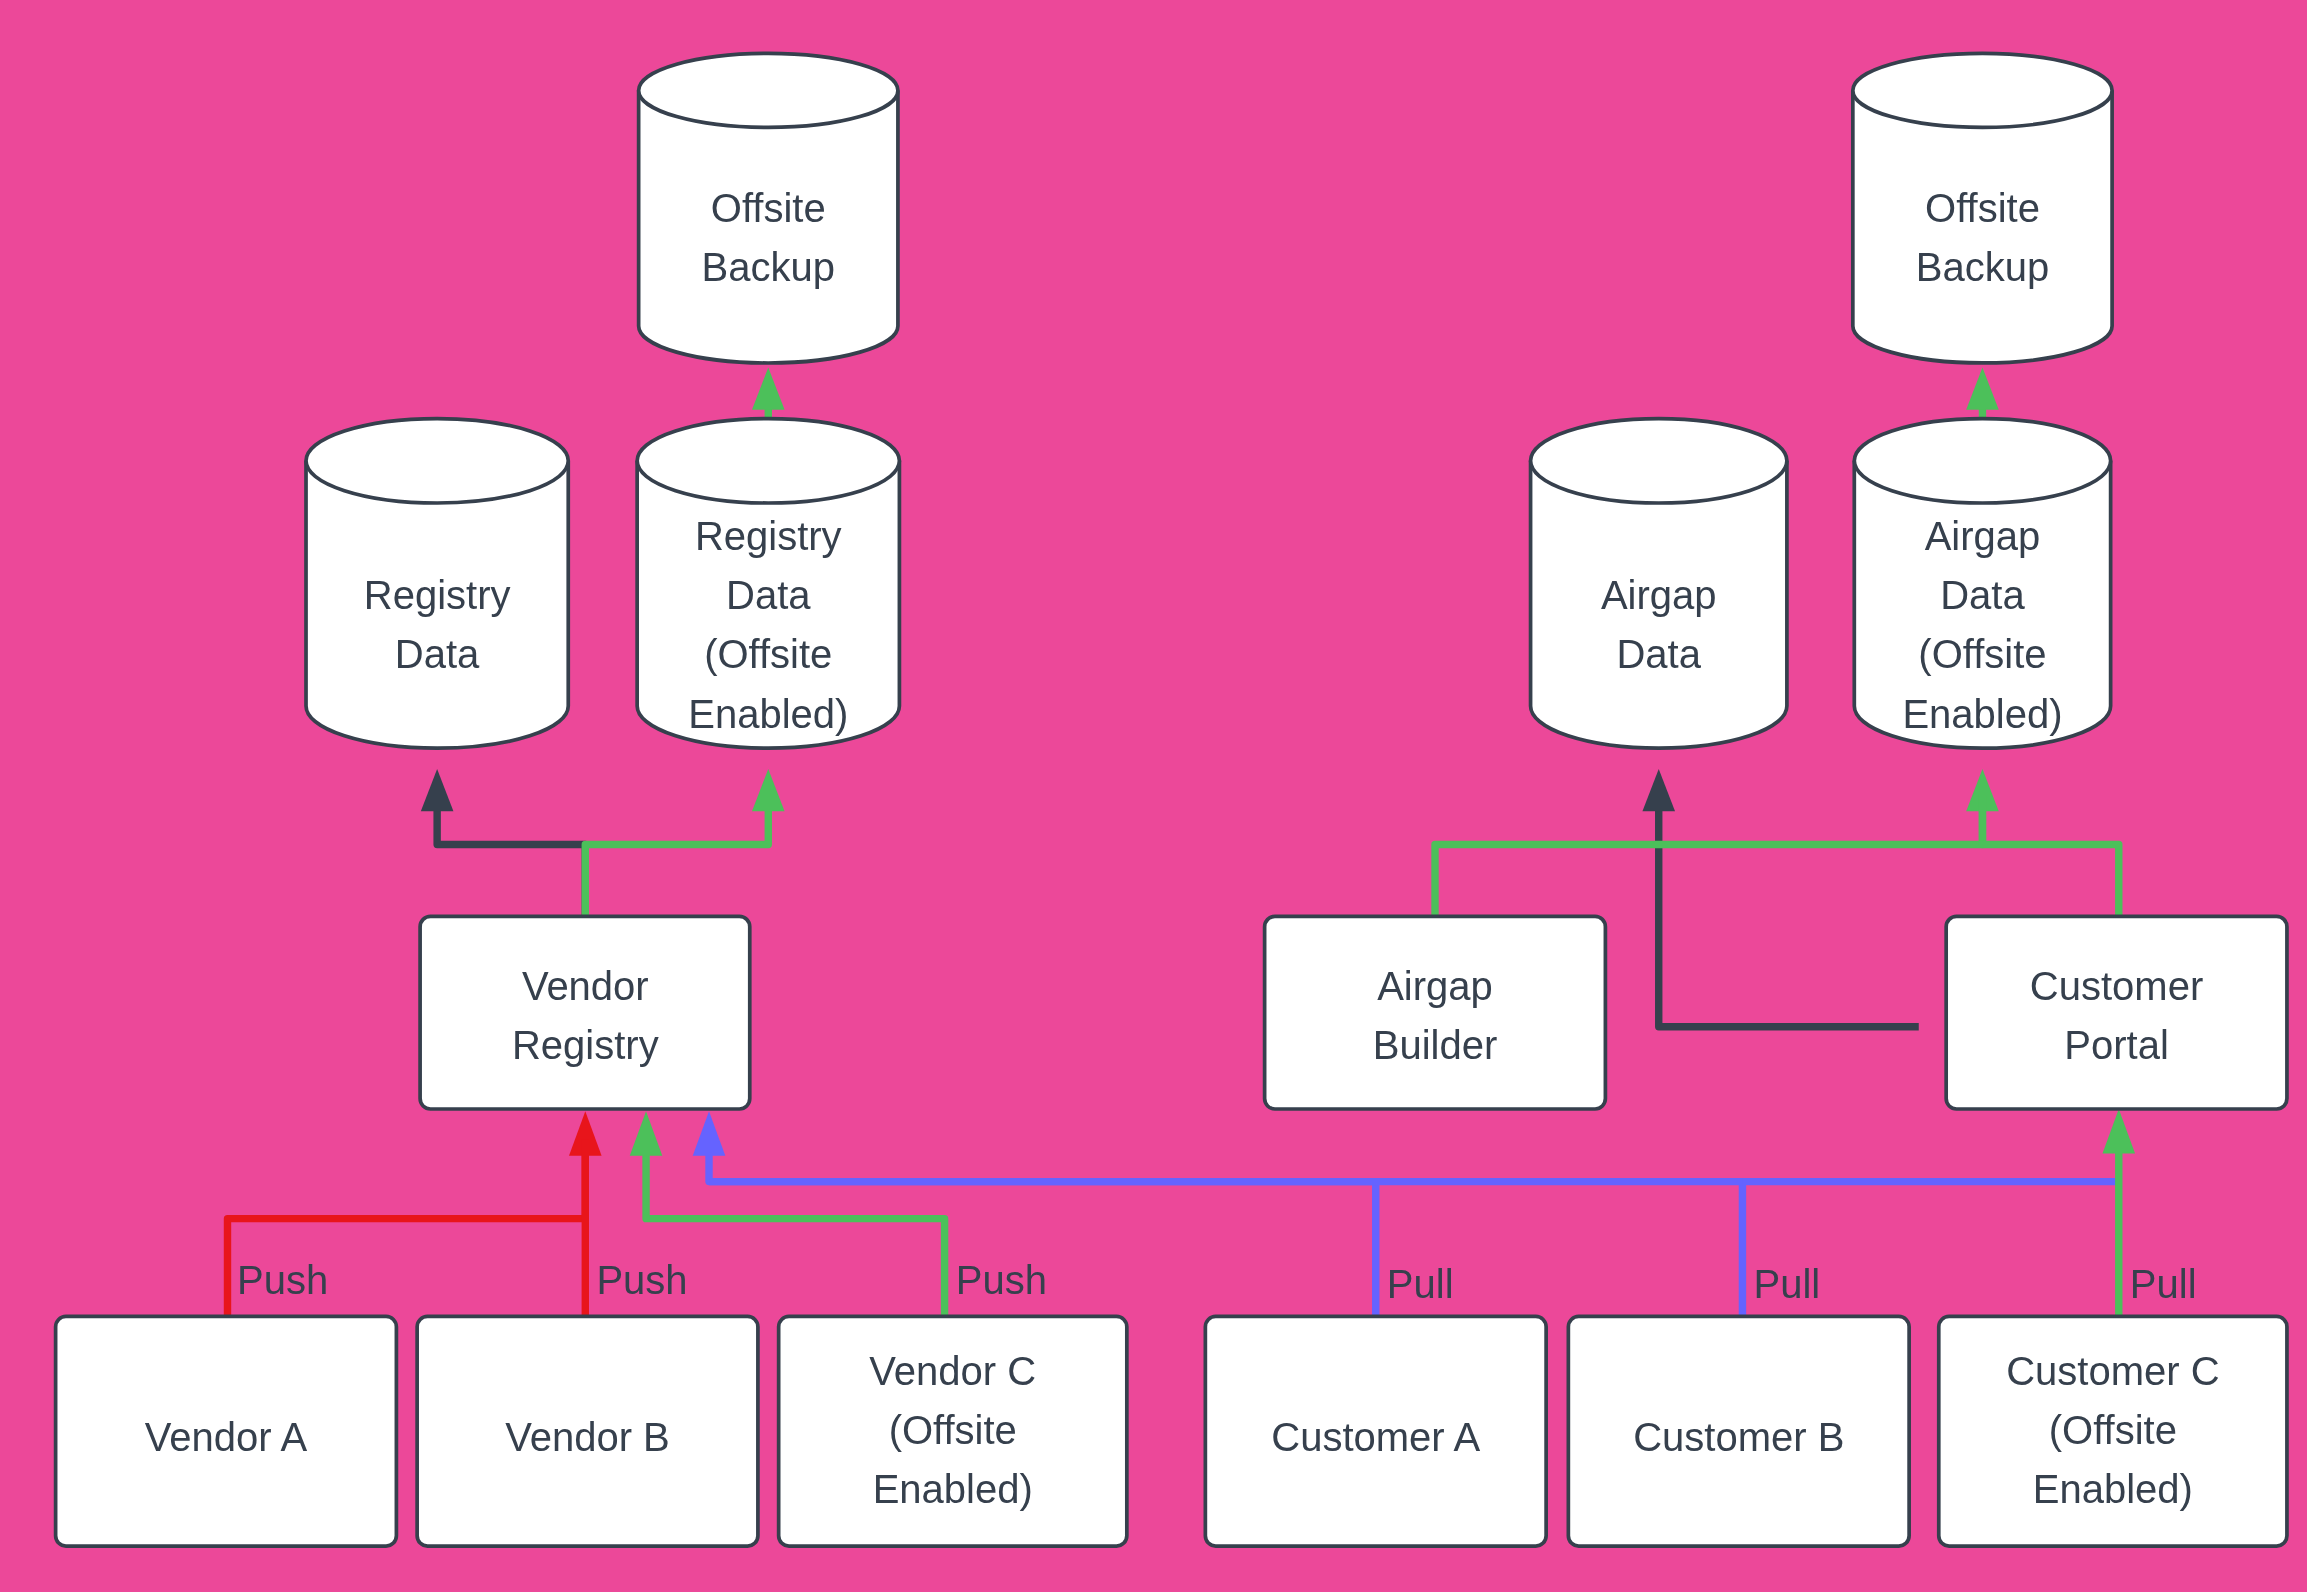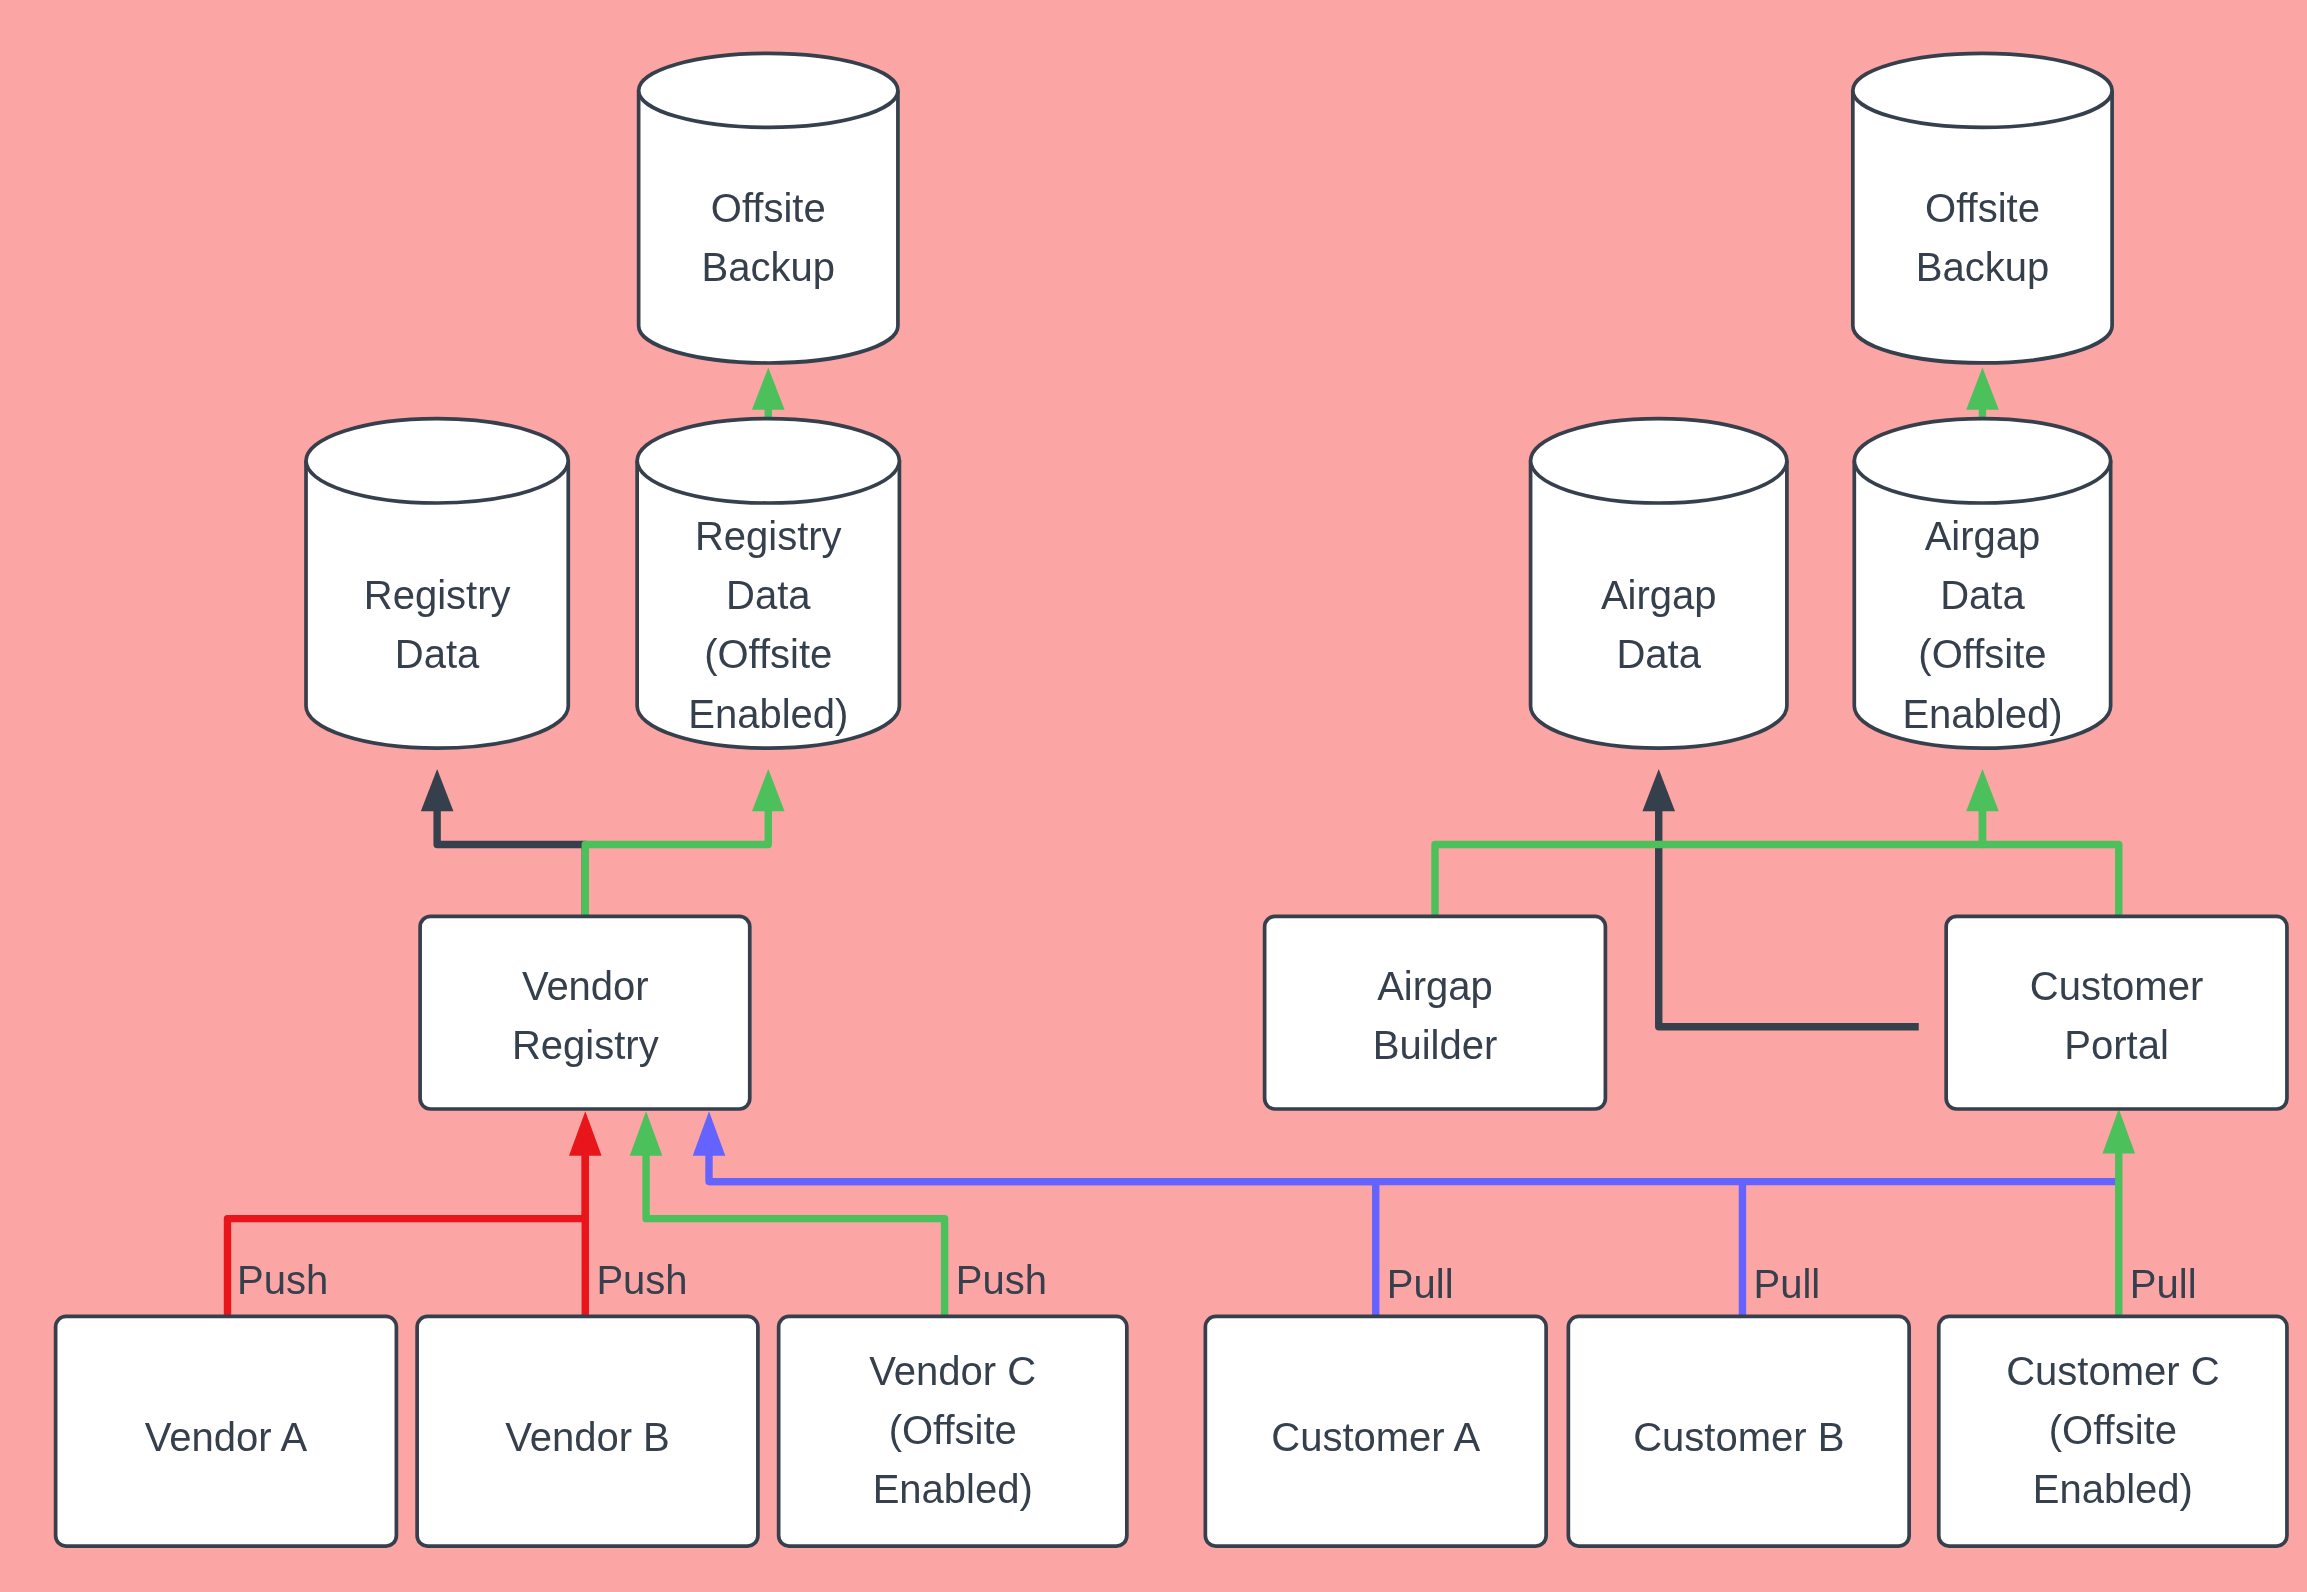--- a/index.html
+++ b/index.html
@@ -10,21 +10,21 @@
   body {
     width: 2307px;
     height: 1592px;
     font-family: "Liberation Sans", sans-serif;
     overflow: hidden;
   }
   #diagram-root {
     position: relative;
     width: 2307px;
     height: 1592px;
-    background: #fca5a5;
+    background: #ec4899;
   }
   svg.canvas {
     position: absolute;
     top: 0;
     left: 0;
     width: 2307px;
     height: 1592px;
     display: block;
   }
   .node-shape {

